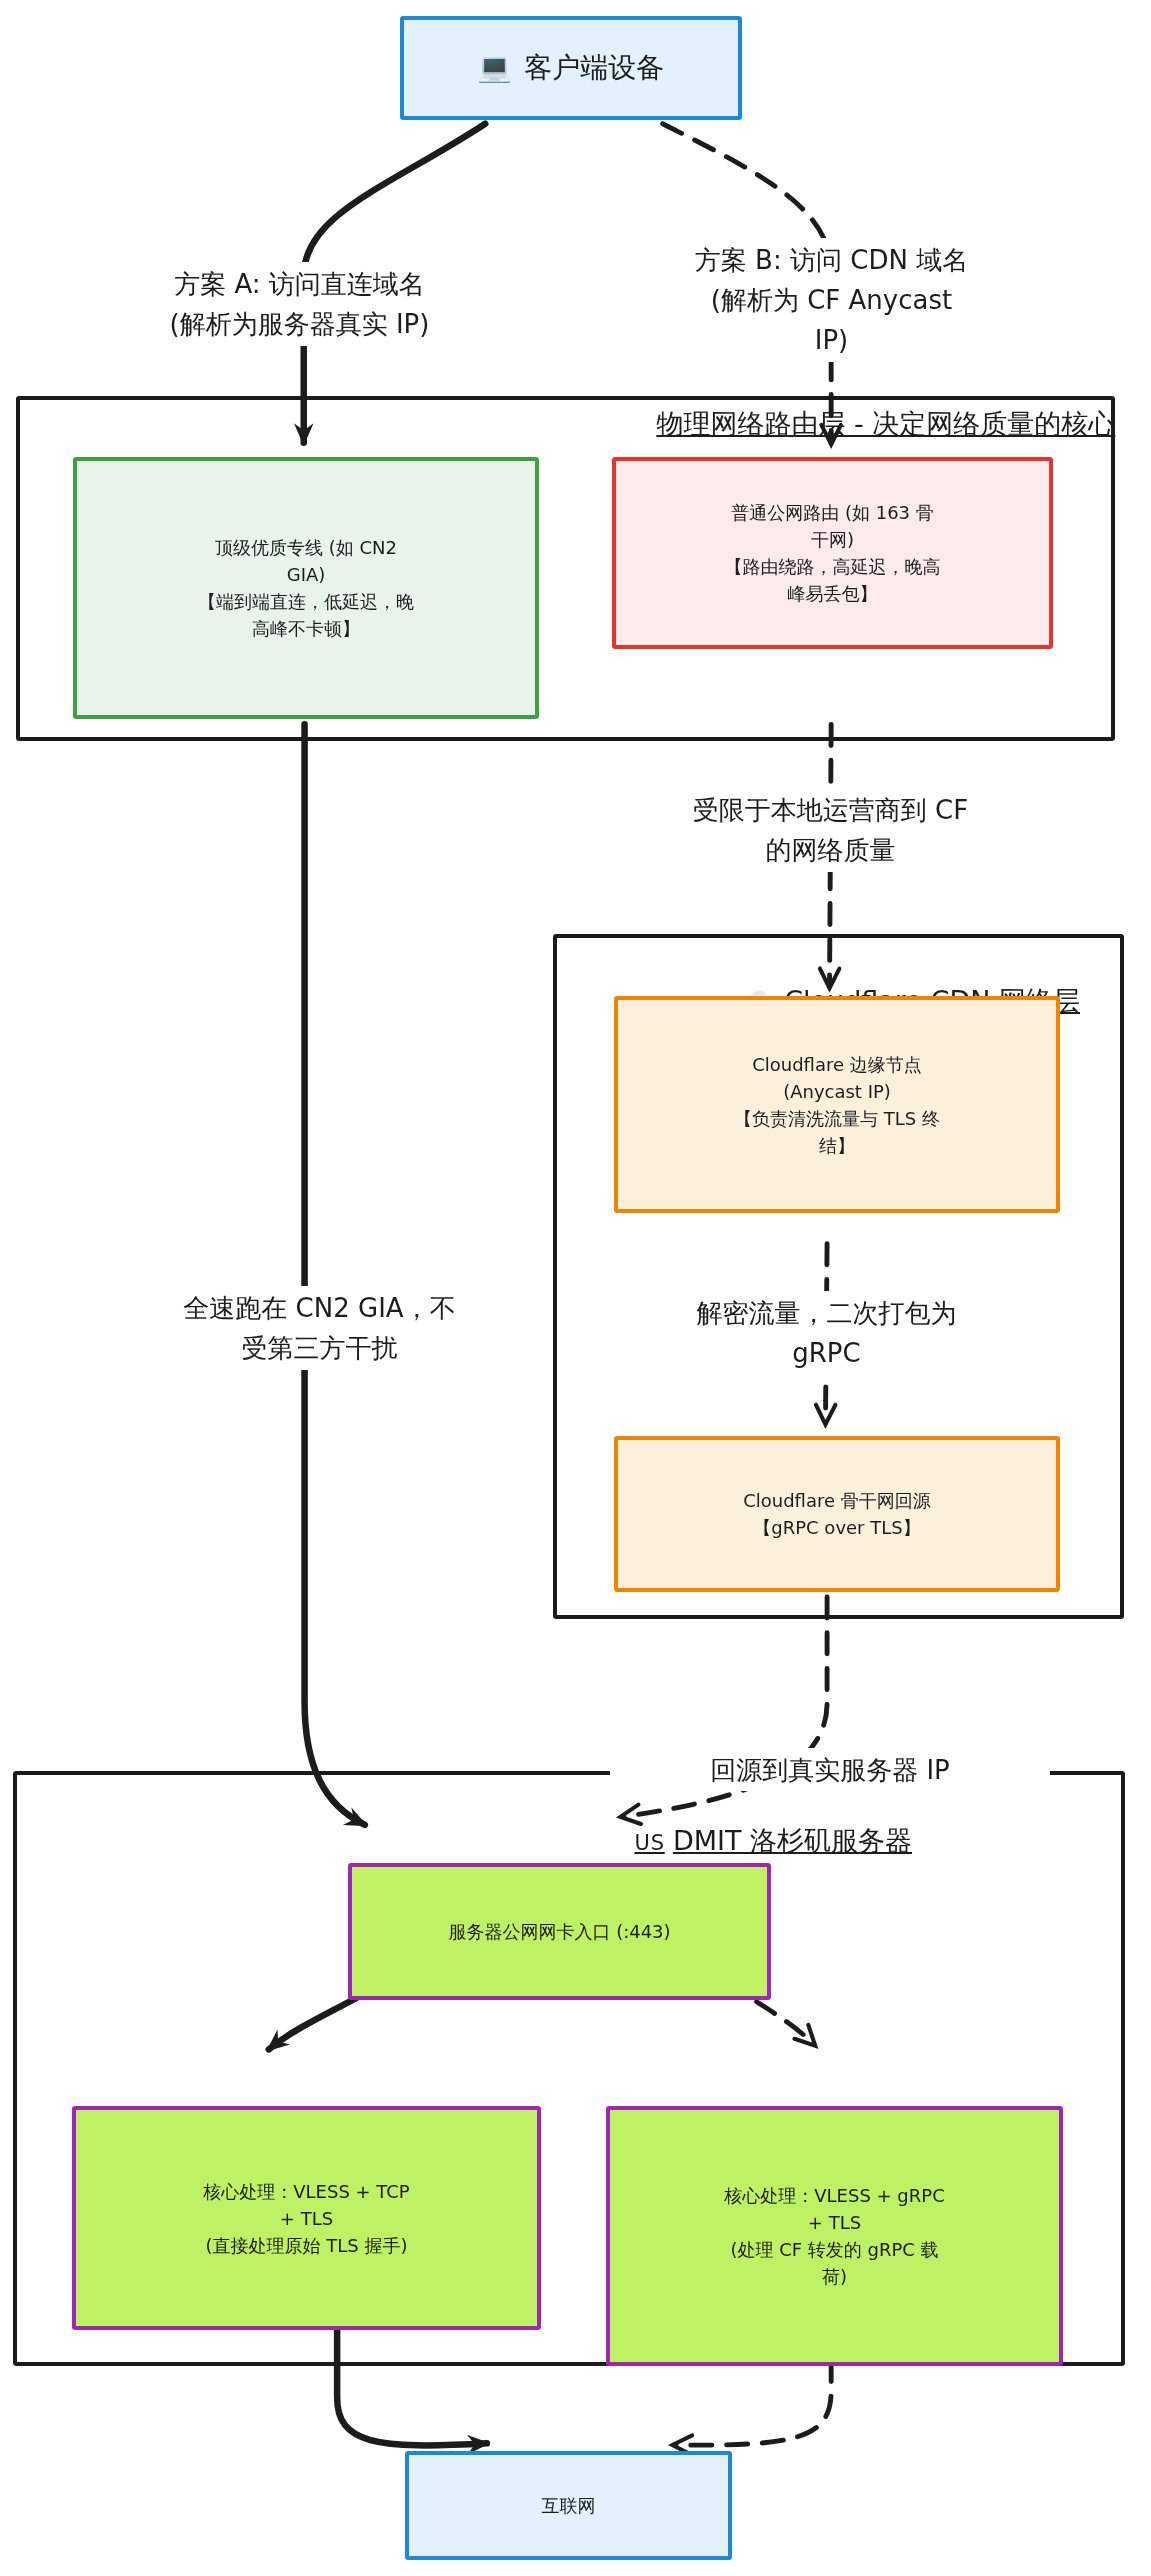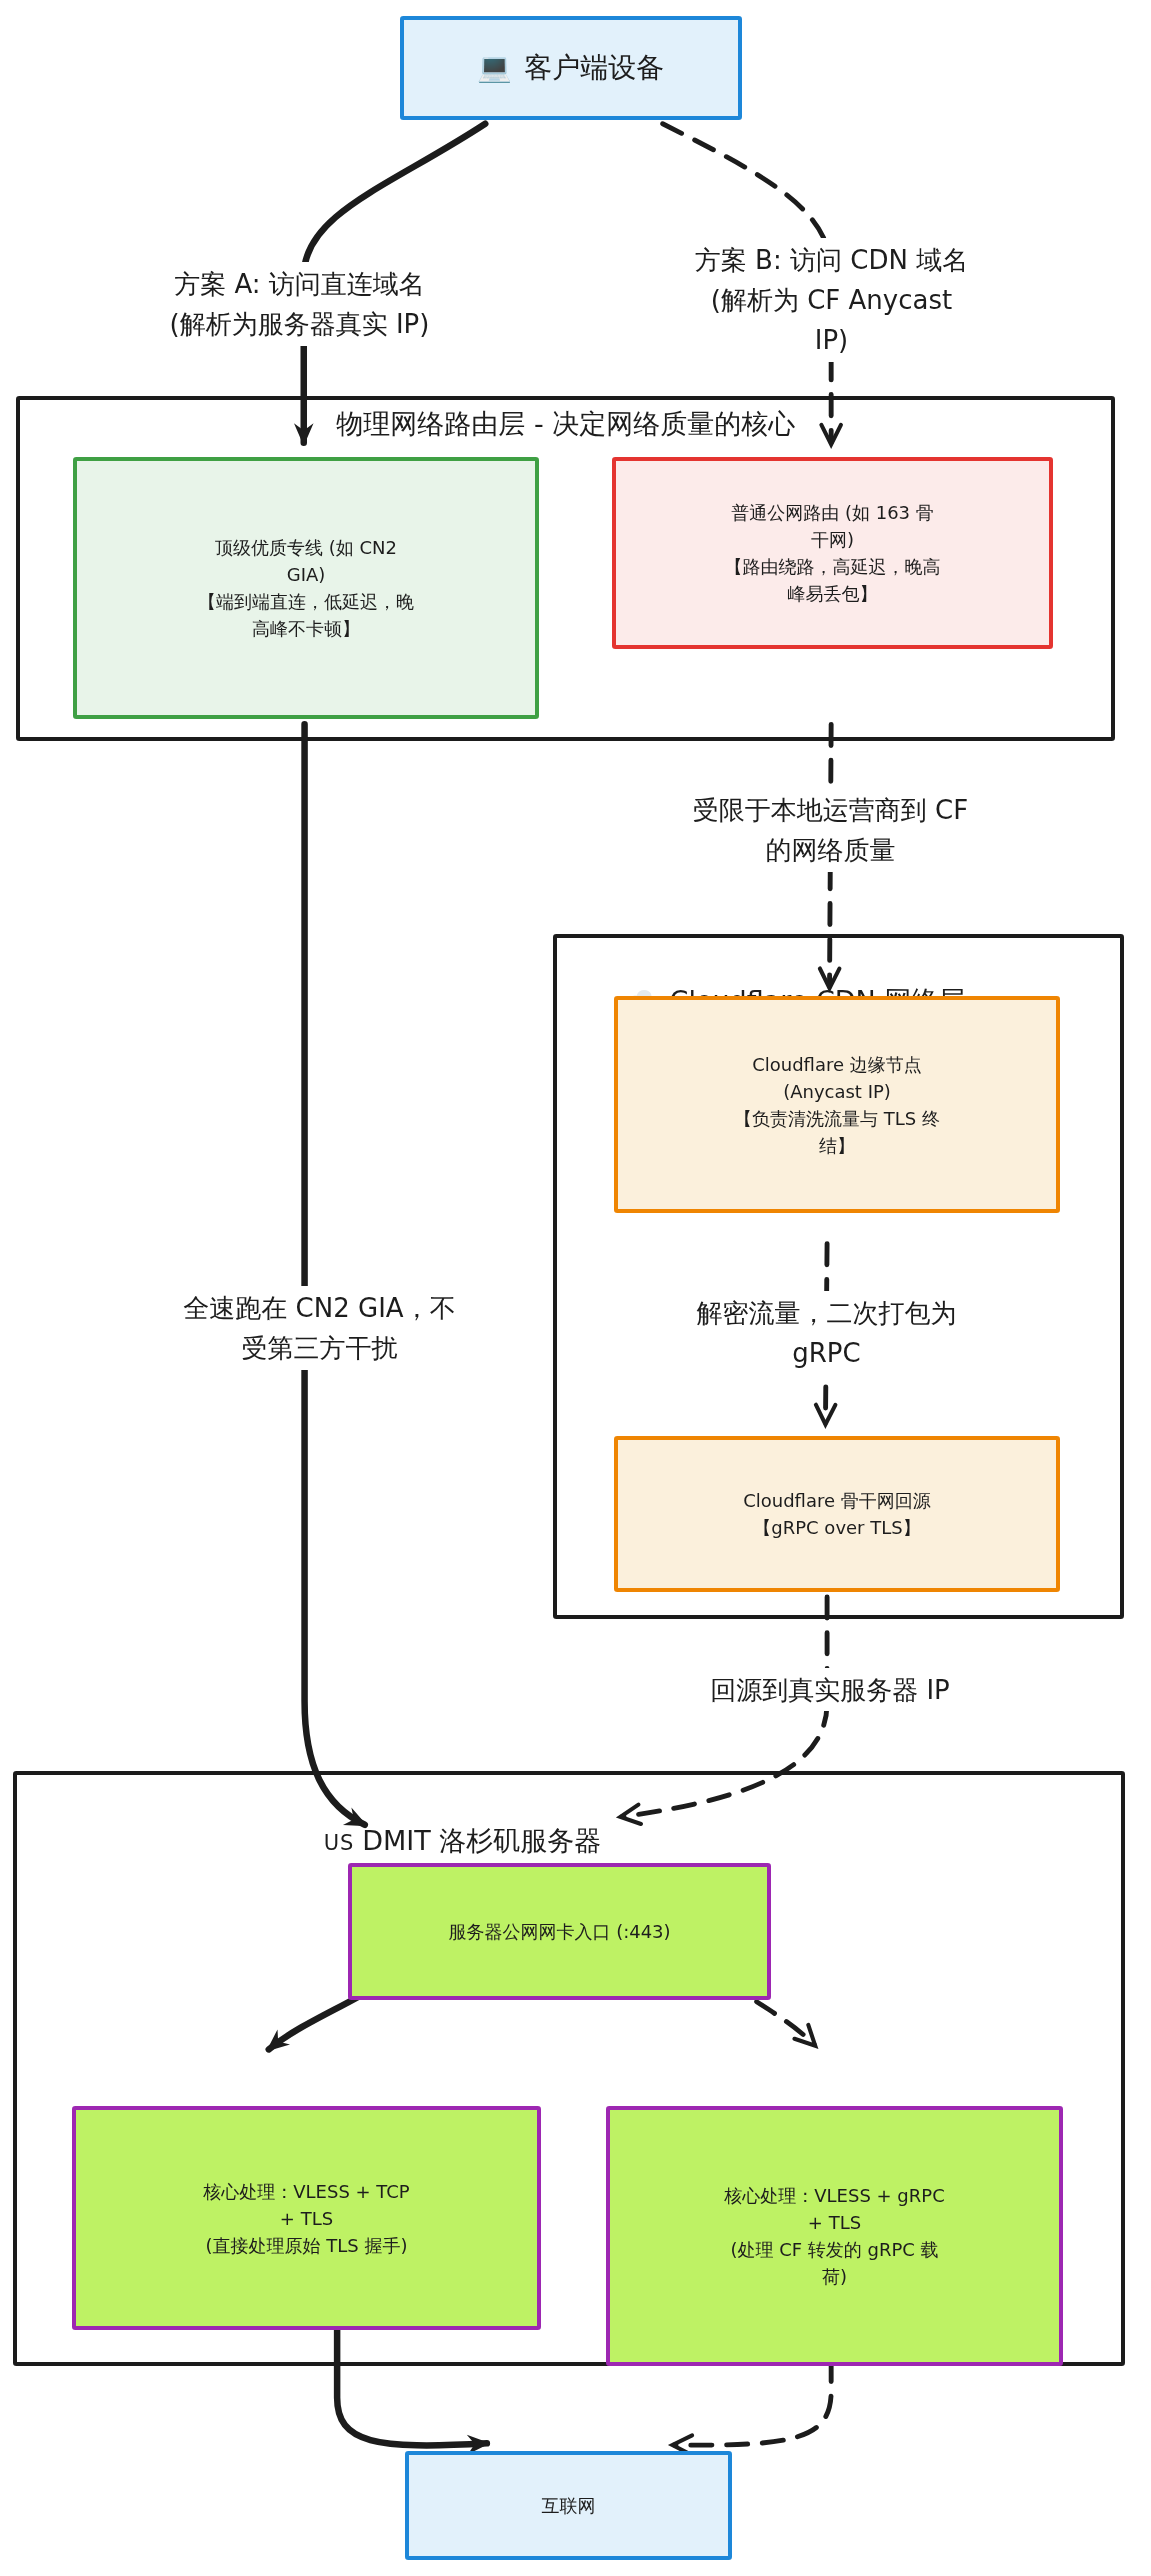--- a/index.html
+++ b/index.html
@@ -8,21 +8,21 @@
     font-family:"DejaVu Sans",sans-serif;color:#1d1d1d;overflow:hidden;
   }
   
   .ct{position:absolute;border:4.1px solid #1b1b1b;border-radius:3.3px;background:#ffffff;z-index:1;box-sizing:border-box;}
   .ctA{left:16.3px;top:396px;width:1099px;height:345px;}
   .ctB{left:553px;top:934px;width:571px;height:685px;}
   .ctC{left:13px;top:1771px;width:1112px;height:595px;}
   
   .edges{position:absolute;left:0;top:0;z-index:2;}
   
-  .ct-title{position:absolute;z-index:3;font-size:27px;line-height:1.4;text-align:center;white-space:pre-line;}
+  .ct-title{position:absolute;z-index:3;font-size:27px;line-height:1.4;text-align:right;white-space:pre-line;text-decoration:underline;}
   .tA{left:16.3px;top:405px;width:1099px;}
   .tB{left:510px;top:944px;width:570px;}
   .tC{left:13px;top:1784px;width:899px;}
   .flag{font-size:21px;margin-right:8.1px;letter-spacing:0.8px;}
   .emoji{margin-right:11.4px;}
   
   .node{
     position:absolute;z-index:3;box-sizing:border-box;border-radius:3.3px;
     display:flex;align-items:center;justify-content:center;text-align:center;
     font-size:18px;line-height:1.5;padding:8.1px 11.4px;
@@ -45,21 +45,21 @@
   
   .edge-label{
     position:absolute;z-index:3;background:#ffffff;text-align:center;
     font-size:26px;line-height:1.55;white-space:pre-line;padding:1.6px 8.1px;box-sizing:border-box;
   }
   .lA{left:96px;top:262px;width:407px;}
   .lB{left:628px;top:238px;width:407px;}
   .lC{left:627px;top:788px;width:407px;}
   .lD{left:623px;top:1291px;width:407px;}
   .lE{left:116px;top:1286px;width:407px;}
-  .lF{left:610px;top:1668px;width:440px;}
+  .lF{left:610px;top:1748px;width:440px;}
 </style>
 </head>
 <body>
 
 <div class="canvas">
 
   <div class="ct ctA"></div>
   <div class="ct ctB"></div>
   <div class="ct ctC"></div>
 

